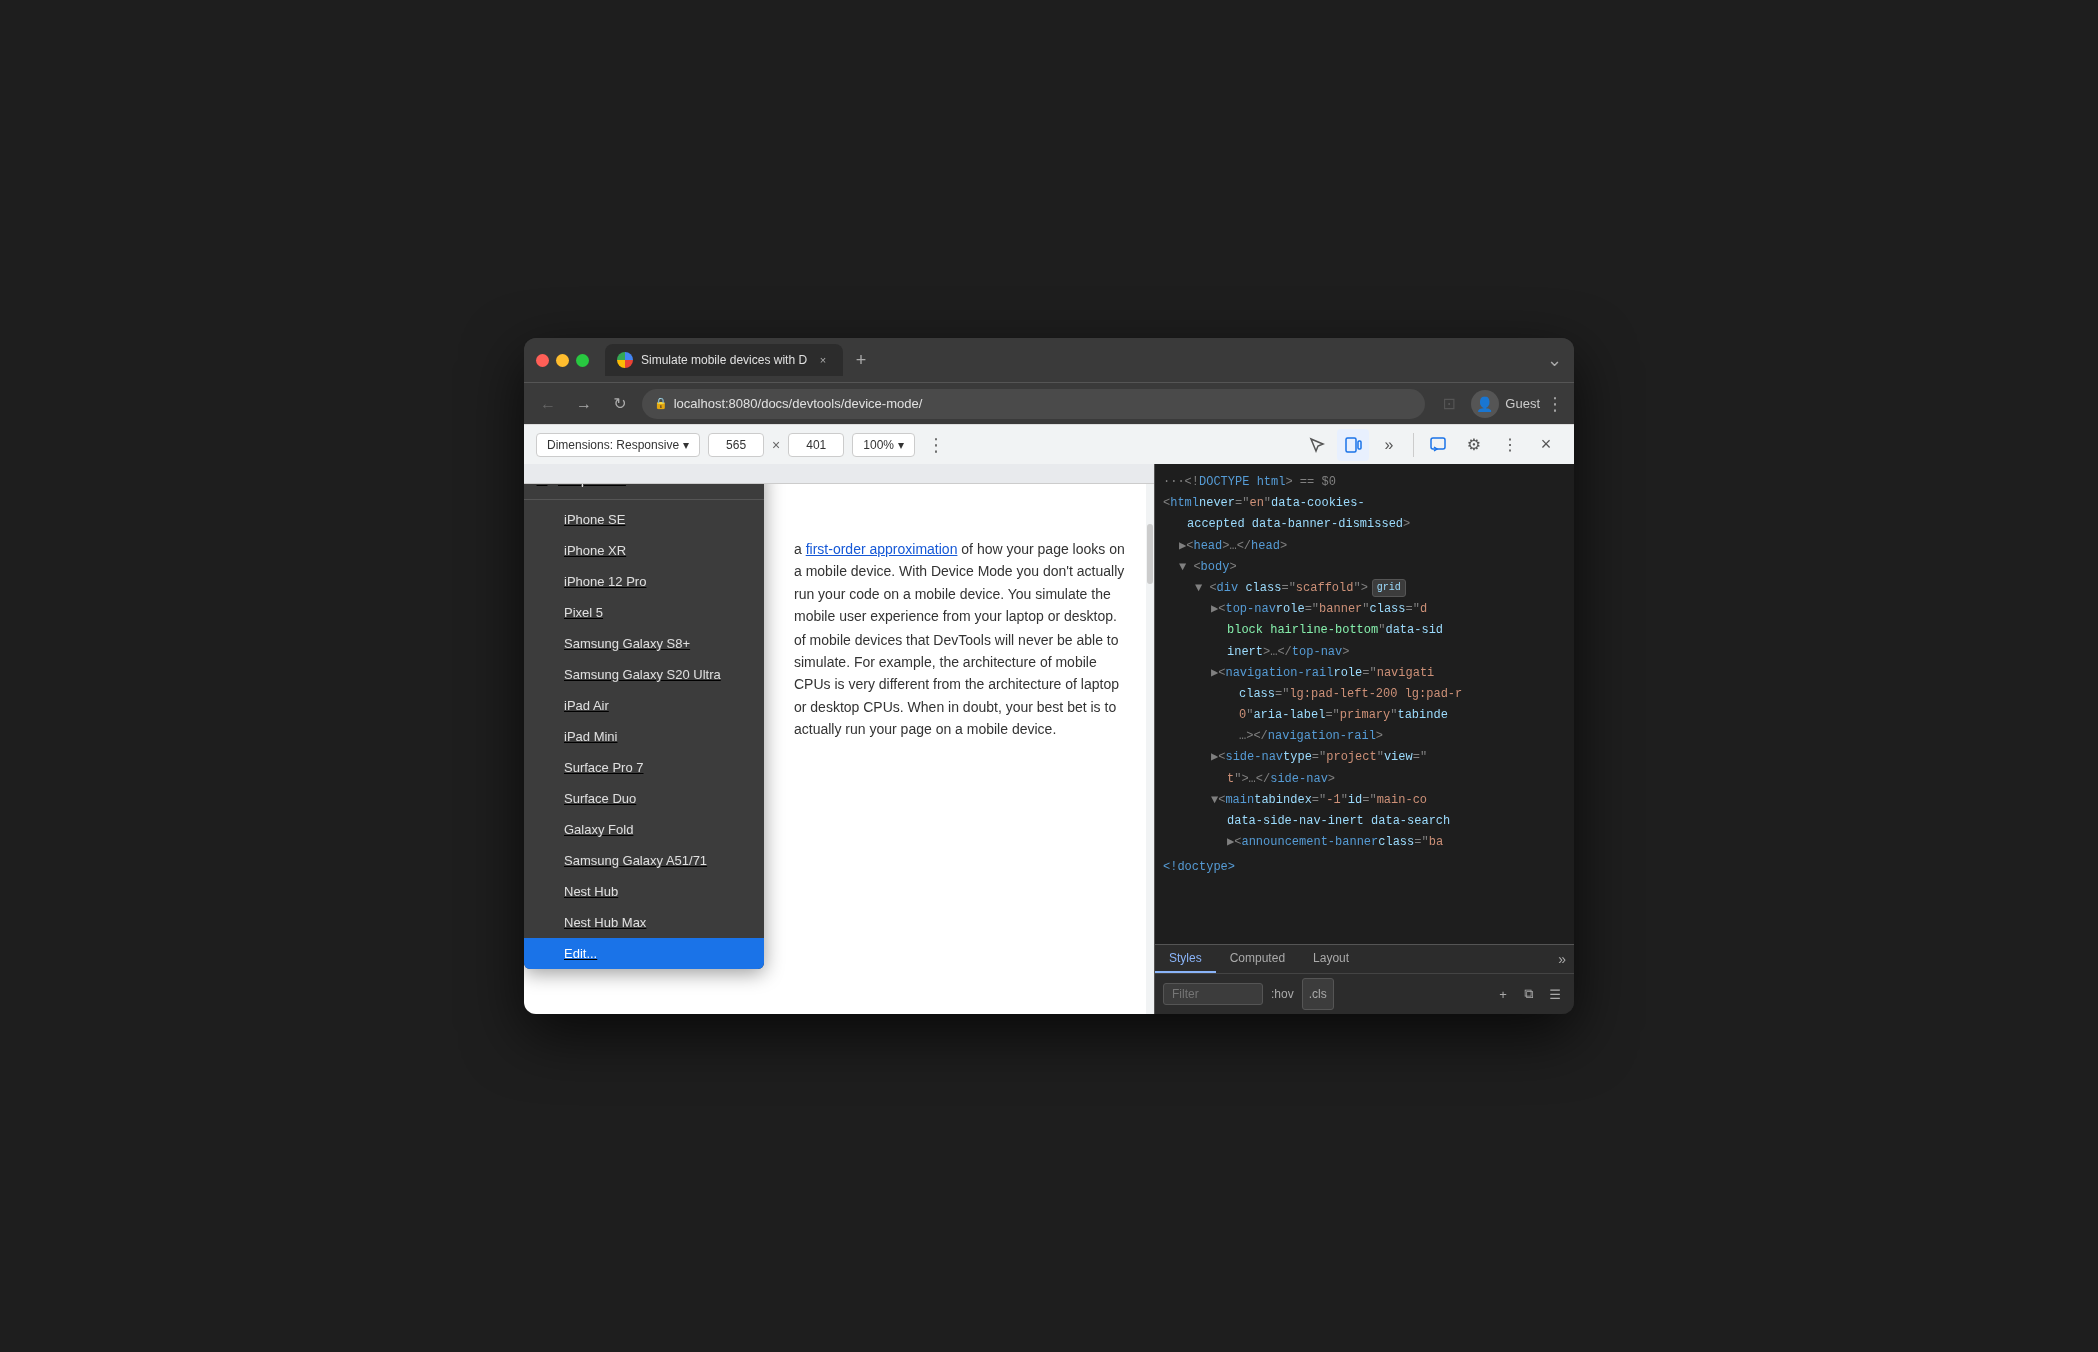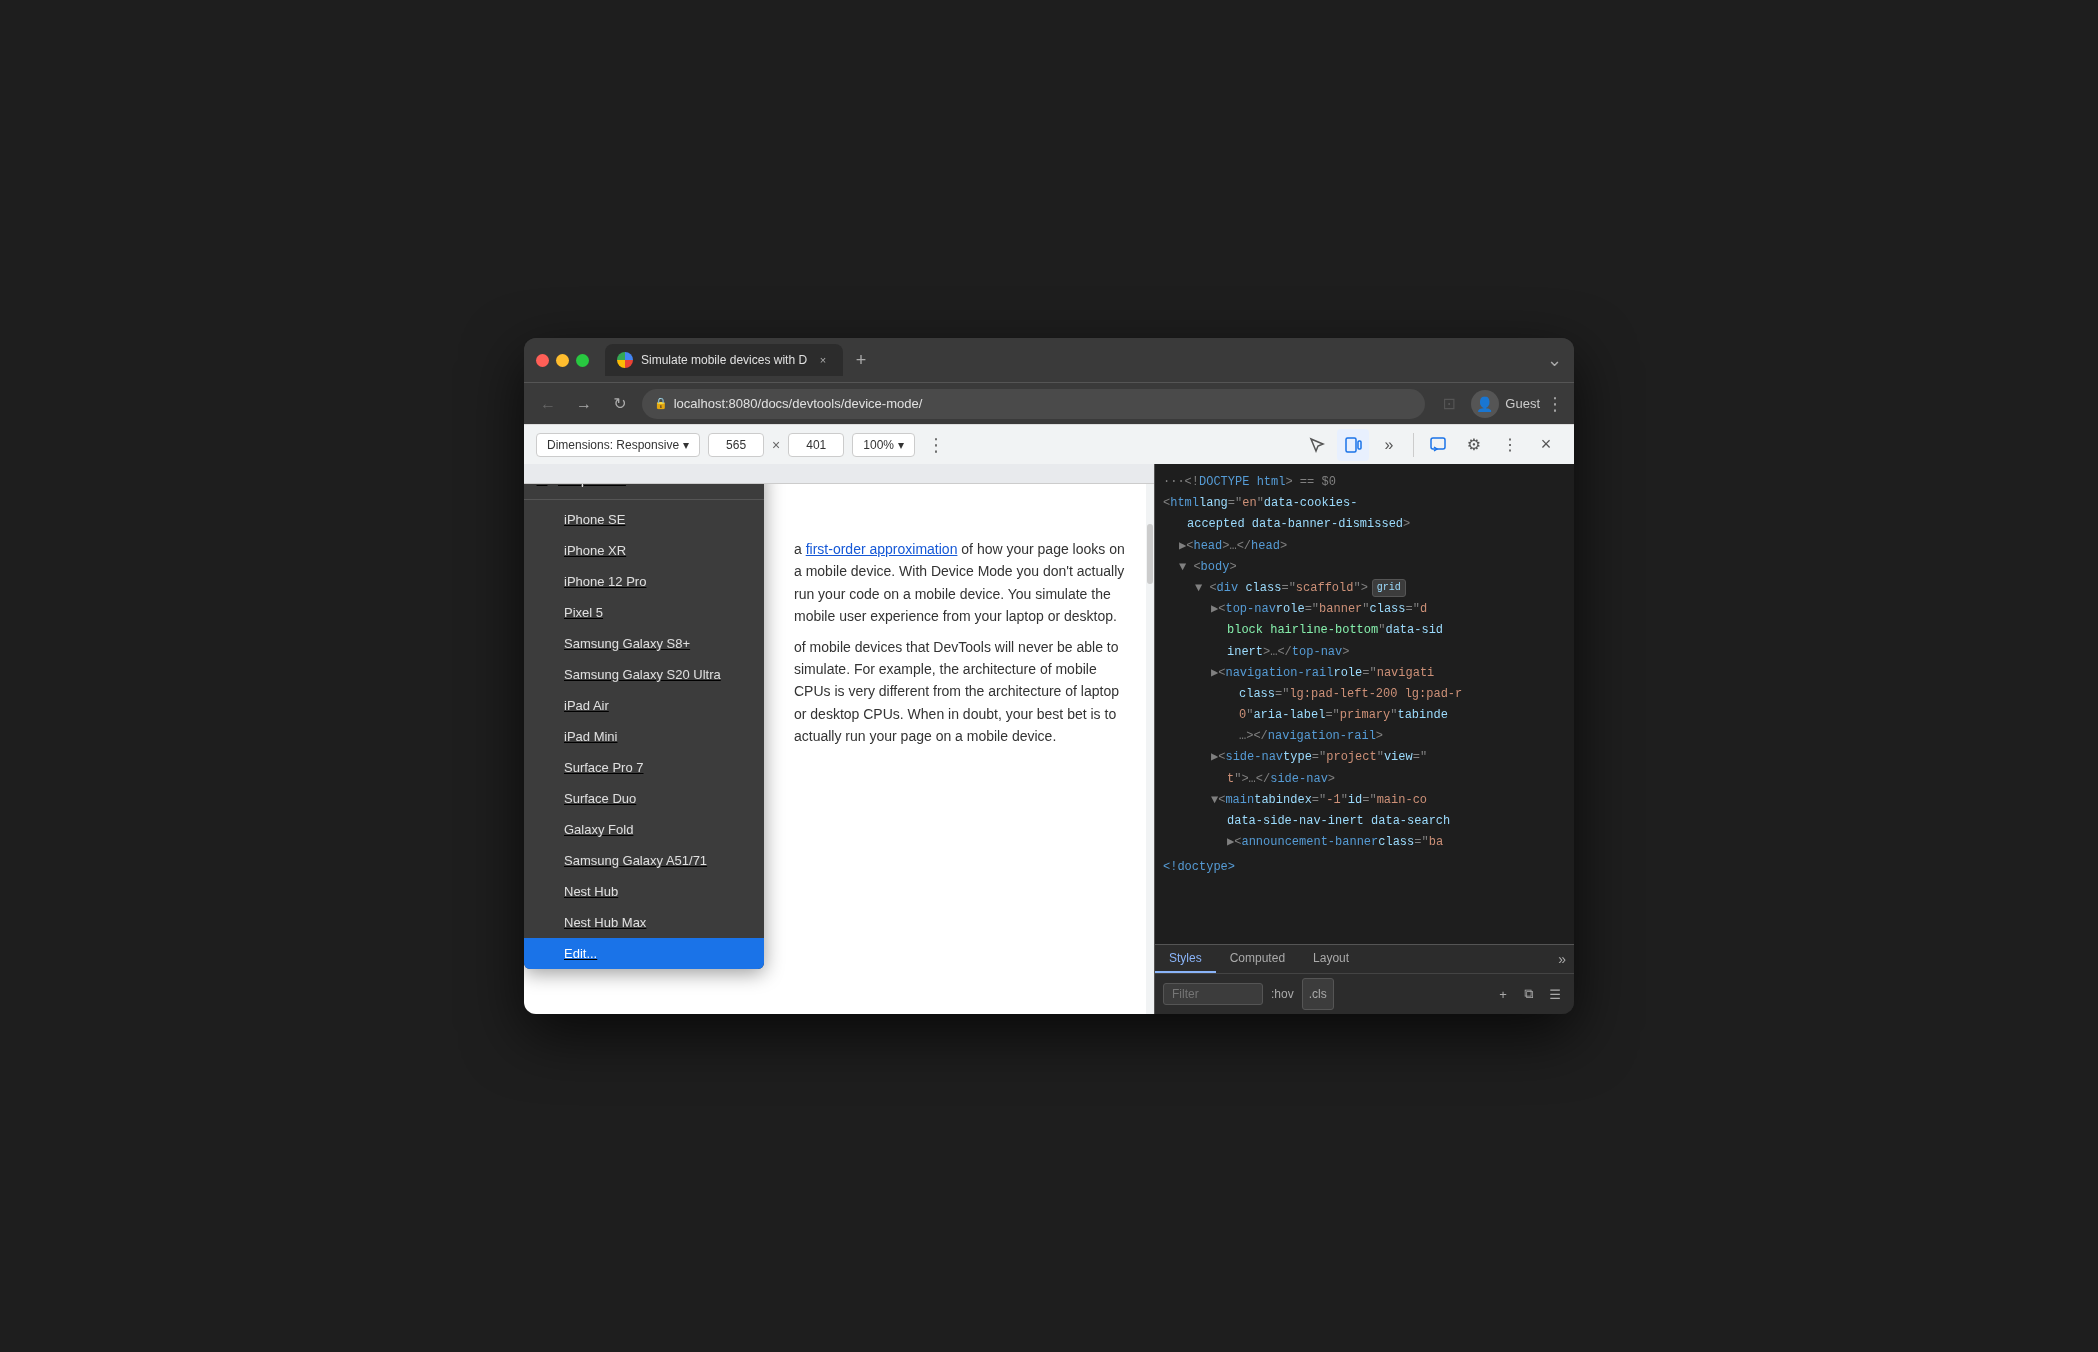--- a/index.html
+++ b/index.html
@@ -634,38 +634,38 @@
             <span>Nest Hub Max</span>
           </div>
           <div class="dropdown-item highlighted">
             <span class="checkmark"> </span>
             <span>Edit...</span>
           </div>
         </div>
 
         <div class="page-body-text" style="margin-left: 250px; padding-top: 30px;">
           <p>a <span class="page-link">first-order approximation</span> of how your page looks on a mobile device. With Device Mode you don't actually run your code on a mobile device. You simulate the mobile user experience from your laptop or desktop.</p>
-          <p style="margin-top: 8px;">of mobile devices that DevTools will never be able to simulate. For example, the architecture of mobile CPUs is very different from the architecture of laptop or desktop CPUs. When in doubt, your best bet is to actually run your page on a mobile device.</p>
+          <p style="margin-top: 1px;">of mobile devices that DevTools will never be able to simulate. For example, the architecture of mobile CPUs is very different from the architecture of laptop or desktop CPUs. When in doubt, your best bet is to actually run your page on a mobile device.</p>
         </div>
         <div class="page-scrollbar">
           <div class="page-scrollbar-thumb"></div>
         </div>
       </div>
     </div>
 
     <div class="devtools-panel">
 
       <div class="html-tree">
         <div class="tree-line indent-0">
           <span style="color:#808080">···</span><span style="color:#808080">&lt;!</span><span style="color:#569cd6">DOCTYPE html</span><span style="color:#808080">&gt;</span><span style="color:#808080"> == $0</span>
         </div>
         <div class="tree-line indent-0" style="flex-wrap:wrap; white-space: normal; word-break: break-all;">
           <span style="color:#808080">&lt;</span>
             <span style="color:#569cd6">html</span>
-            <span style="color:#9cdcfe"> lang</span>
+            <span style="color:#9cdcfe"> never</span>
             <span style="color:#808080">="</span>
             <span style="color:#ce9178">en</span>
             <span style="color:#808080">"</span>
             <span style="color:#9cdcfe"> data-cookies-</span>
         </div>
         <div class="tree-line indent-0" style="white-space:normal; word-break: break-all; padding-left: 28px;">
           <span style="color:#9cdcfe">accepted data-banner-dismissed</span>
             <span style="color:#808080">&gt;</span>
         </div>
         <div class="tree-line indent-1" style="white-space:normal;">

